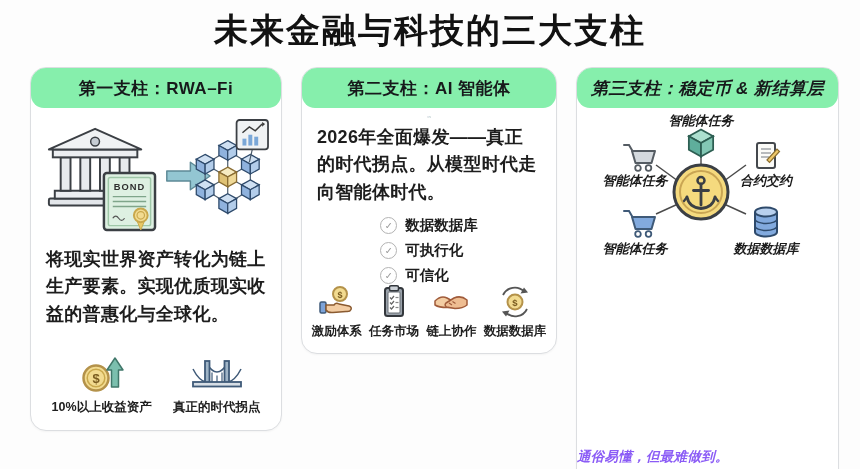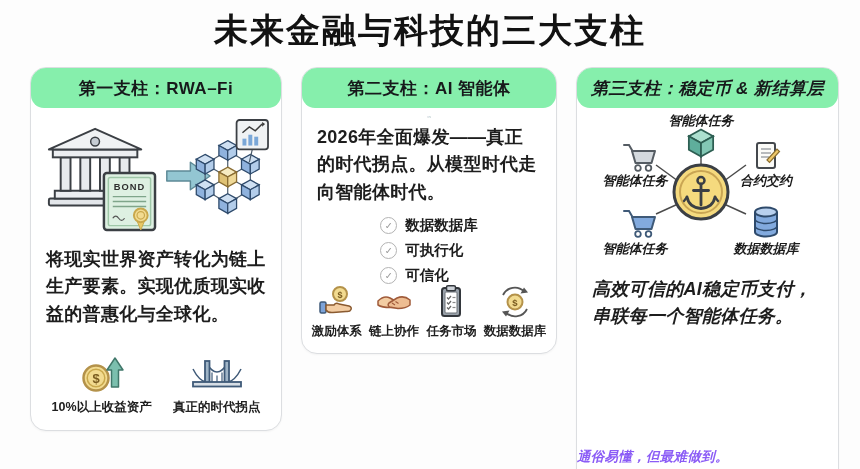--- a/index.html
+++ b/index.html
@@ -283,39 +283,39 @@
         <svg width="36" height="34" viewBox="0 0 36 34">
           <circle cx="21" cy="9" r="7" fill="#f2db90" stroke="#b4924a" stroke-width="2"></circle>
           <text x="21" y="12.5" font-size="9" font-weight="bold" fill="#7a5c20" text-anchor="middle">$</text>
           <rect x="1" y="17" width="6" height="11" rx="1.5" fill="#7da3d8" stroke="#3f5a78" stroke-width="1.5"></rect>
           <path d="M7,20 L15,20 Q17,17 20,19 L30,21 Q33,22 32,24.5 Q31,27 27,26.5 L14,27.5 Q9,28 7,25 Z" fill="#f3cda3" stroke="#8a5a30" stroke-width="1.5" stroke-linejoin="round"></path>
         </svg>
         <div class="feature-label">激励体系</div>
       </div>
       <div class="feature">
         <svg width="36" height="34" viewBox="0 0 36 34">
-          <path d="M2,16 Q8,10 14,13 L23,18 Q25,20 23,22.5 L14,22.5 Q6,22.5 2,20 Z" fill="#f3cda3" stroke="#a05b3a" stroke-width="1.5" stroke-linejoin="round"></path>
-          <path d="M34,15 Q28,10 21,13 L13,18 Q11,20 13.5,22 L22,23.5 Q30,23.5 34,20 Z" fill="#eebd92" stroke="#a05b3a" stroke-width="1.5" stroke-linejoin="round"></path>
-          <path d="M16,18 l3,2 M19.5,16.5 l3,2" fill="none" stroke="#a05b3a" stroke-width="1.1"></path>
-        </svg>
-        <div class="feature-label">链上协作</div>
-      </div>
-      <div class="feature">
-        <svg width="36" height="34" viewBox="0 0 36 34">
           <rect x="9" y="3" width="18" height="28" rx="2.5" fill="#9aa2ab" stroke="#33373c" stroke-width="2"></rect>
           <rect x="12" y="7" width="12" height="21" rx="1" fill="#ffffff" stroke="#6a7076" stroke-width="1"></rect>
           <rect x="13.5" y="0.8" width="9" height="5" rx="1.5" fill="#cdd2d8" stroke="#33373c" stroke-width="1.5"></rect>
           <path d="M14,12.5 l1.5,1.5 2.5,-3" fill="none" stroke="#666" stroke-width="1.2"></path>
           <line x1="19.5" y1="12.5" x2="22.5" y2="12.5" stroke="#888" stroke-width="1.2"></line>
           <path d="M14,17.5 l1.5,1.5 2.5,-3" fill="none" stroke="#666" stroke-width="1.2"></path>
           <line x1="19.5" y1="17.5" x2="22.5" y2="17.5" stroke="#888" stroke-width="1.2"></line>
           <path d="M14,22.5 l1.5,1.5 2.5,-3" fill="none" stroke="#666" stroke-width="1.2"></path>
           <line x1="19.5" y1="22.5" x2="22.5" y2="22.5" stroke="#888" stroke-width="1.2"></line>
         </svg>
         <div class="feature-label">任务市场</div>
+      </div>
+      <div class="feature">
+        <svg width="36" height="34" viewBox="0 0 36 34">
+          <path d="M2,16 Q8,10 14,13 L23,18 Q25,20 23,22.5 L14,22.5 Q6,22.5 2,20 Z" fill="#f3cda3" stroke="#a05b3a" stroke-width="1.5" stroke-linejoin="round"></path>
+          <path d="M34,15 Q28,10 21,13 L13,18 Q11,20 13.5,22 L22,23.5 Q30,23.5 34,20 Z" fill="#eebd92" stroke="#a05b3a" stroke-width="1.5" stroke-linejoin="round"></path>
+          <path d="M16,18 l3,2 M19.5,16.5 l3,2" fill="none" stroke="#a05b3a" stroke-width="1.1"></path>
+        </svg>
+        <div class="feature-label">链上协作</div>
       </div>
       <div class="feature">
         <svg width="36" height="34" viewBox="0 0 36 34">
           <path d="M6,10 A13,13 0 0 1 27,6.5" fill="none" stroke="#555" stroke-width="1.8"></path>
           <polygon points="27,2.5 31,7.5 23.5,8.5" fill="#555"></polygon>
           <path d="M30,24 A13,13 0 0 1 9,27.5" fill="none" stroke="#555" stroke-width="1.8"></path>
           <polygon points="9,31.5 5,26.5 12.5,25.5" fill="#555"></polygon>
           <circle cx="18" cy="17" r="7.5" fill="#f2db90" stroke="#b4924a" stroke-width="2"></circle>
           <text x="18" y="20.8" font-size="9.5" font-weight="bold" fill="#7a5c20" text-anchor="middle">$</text>
         </svg>
@@ -367,18 +367,17 @@
           <path d="M104,85 Q106,95.5 118,96.5 Q130,95.5 132,85" stroke-width="2.8"></path>
           <path d="M104,85 l-3,4 M132,85 l3,4" stroke-width="2.2"></path>
         </g>
       </g>
       <text class="diagram-label" x="52" y="73" text-anchor="middle">智能体任务</text>
       <text class="diagram-label" x="183" y="73" text-anchor="middle">合约交约</text>
       <text class="diagram-label" x="52" y="141" text-anchor="middle">智能体任务</text>
       <text class="diagram-label" x="183" y="141" text-anchor="middle">数据数据库</text>
     </svg>
 
-    <div class="card-desc" style="margin-top:12px;">高效可信的AI稳定币支付，串联每一个智能体任务。</div>
     <div class="spacer"></div>
     <div class="footnote">通俗易懂，但最难做到。</div>
   </div>
 
 </div>
 
 </body></html>

